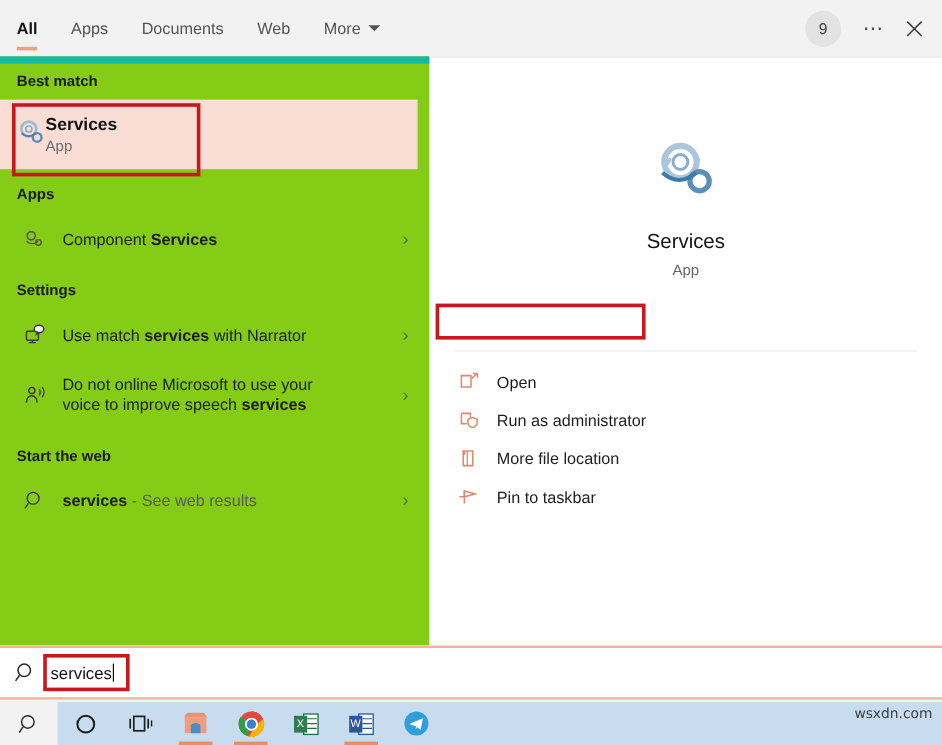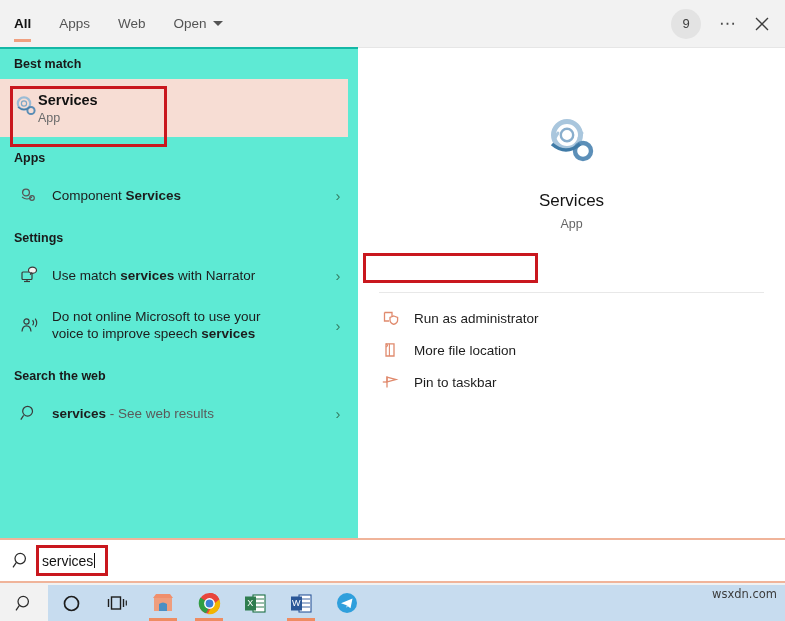--- a/index.html
+++ b/index.html
@@ -71,22 +71,22 @@
 
   
   .body-area {
     position: absolute; left: 0; top: 47px;
     width: 785px; height: 491px;
     background: #ffffff;
   }
   .left-pane {
     position: absolute; left: 0; top: 0;
     width: 358px; height: 491px;
-    background: #5eead4;
-    border-top: 2px solid #14b8a6;
+    background: #84cc16;
+    border-top: 6px solid #14b8a6;
     overflow: hidden;
   }
   .right-pane {
     position: absolute; left: 358px; top: 0;
     width: 427px; height: 491px;
     background: #ffffff;
     border-top: 1px solid #e6e6e6;
   }
 
   .section-head {
@@ -225,24 +225,27 @@
 
   <div class="tabbar">
     <div class="tabs">
       <div class="tab active">
         <span>All</span>
       </div>
       <div class="tab">
         <span>Apps</span>
       </div>
       <div class="tab">
+        <span>Documents</span>
+      </div>
+      <div class="tab">
         <span>Web</span>
       </div>
       <div class="tab">
-        <span>Open</span>
+        <span>More</span>
         <span class="caret"></span>
       </div>
     </div>
 
     <div class="tabbar-right">
       <div class="avatar">
         <span>9</span>
       </div>
       <div class="icon-btn">
         <span class="dots">⋯</span>
@@ -317,21 +320,21 @@
             <path d="M15.2 2.6 Q18.2 6.8 15.2 11" fill="none" stroke="#3a3a3a" stroke-width="1.1"></path>
           </svg>
         </div>
         <div class="rtext">
           <div>Do not online Microsoft to use your</div>
           <div><span>voice to improve speech </span><b>services</b></div>
         </div>
         <div class="chev">›</div>
       </div>
 
-      <div class="section-head" style="margin-top:8px;">Search the web</div>
+      <div class="section-head" style="margin-top:8px;">Start the web</div>
 
       <div class="row">
         <div class="ricon">
           <svg width="18" height="18" viewBox="0 0 18 18">
             <circle cx="7.6" cy="7.2" r="4.9" fill="none" stroke="#3a3a3a" stroke-width="1.2"></circle>
             <line x1="3.6" y1="11.4" x2="0.8" y2="15.6" stroke="#3a3a3a" stroke-width="1.2"></line>
           </svg>
         </div>
         <div class="rtext"><b>services</b><span style="color:#5a5a5a"> - See web results</span></div>
         <div class="chev">›</div>
@@ -354,20 +357,30 @@
           </svg>
         </div>
         <div class="big-title">Services</div>
         <div class="big-sub">App</div>
       </div>
 
       <div class="divider"></div>
 
       <div class="actions">
 
+        <div class="action">
+          <div class="aicon">
+            <svg width="17" height="16" viewBox="0 0 17 16">
+              <path d="M1.5 3 H9.5 V12.5 H1.5 Z" fill="none" stroke="#e08a6d" stroke-width="1.3"></path>
+              <path d="M10 5.5 L14.5 1.2" stroke="#e08a6d" stroke-width="1.3"></path>
+              <path d="M11.2 1.2 H14.8 V4.7" fill="none" stroke="#e08a6d" stroke-width="1.3"></path>
+            </svg>
+          </div>
+          <span>Open</span>
+        </div>
 
         <div class="action">
           <div class="aicon">
             <svg width="17" height="16" viewBox="0 0 17 16">
               <path d="M1.5 2.5 H9 V6.2" fill="none" stroke="#e08a6d" stroke-width="1.3"></path>
               <path d="M1.5 2.5 V11 H6" fill="none" stroke="#e08a6d" stroke-width="1.3"></path>
               <path d="M10.8 6 L14.6 7.4 V10.2 Q14.6 13 10.8 14.3 Q7 13 7 10.2 V7.4 Z" fill="none" stroke="#e08a6d" stroke-width="1.3"></path>
             </svg>
           </div>
           <span>Run as administrator</span>

